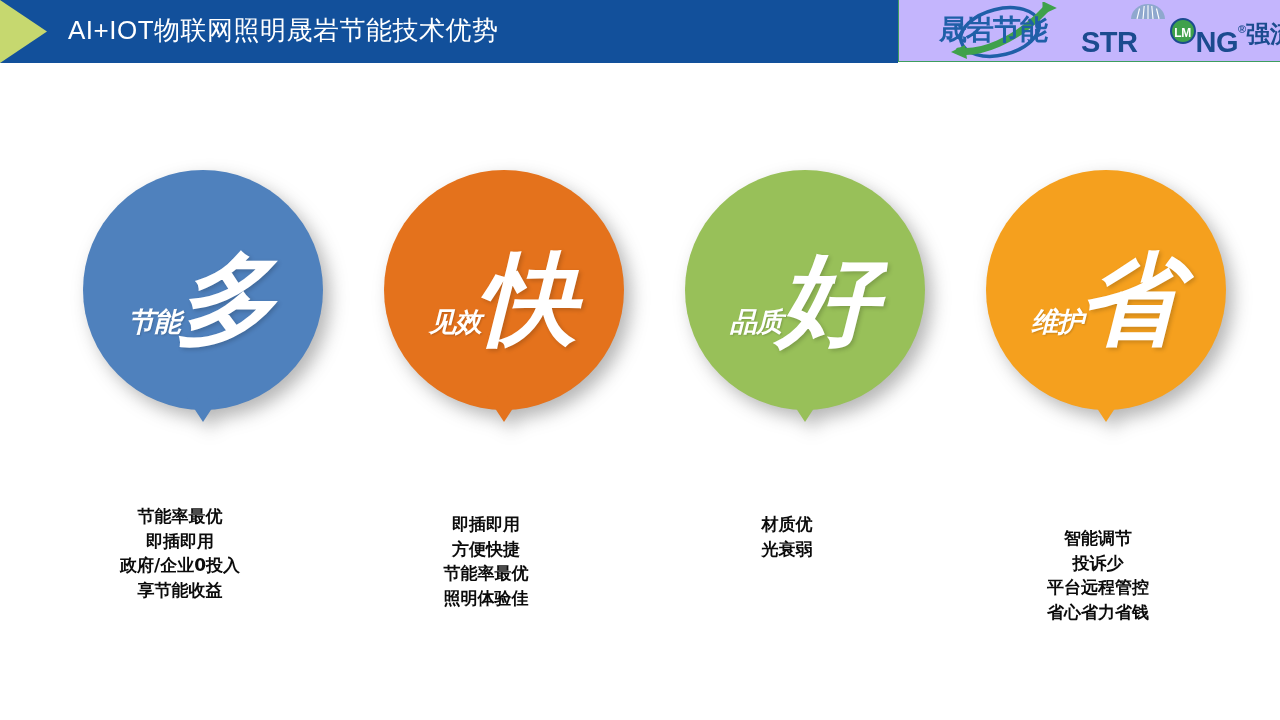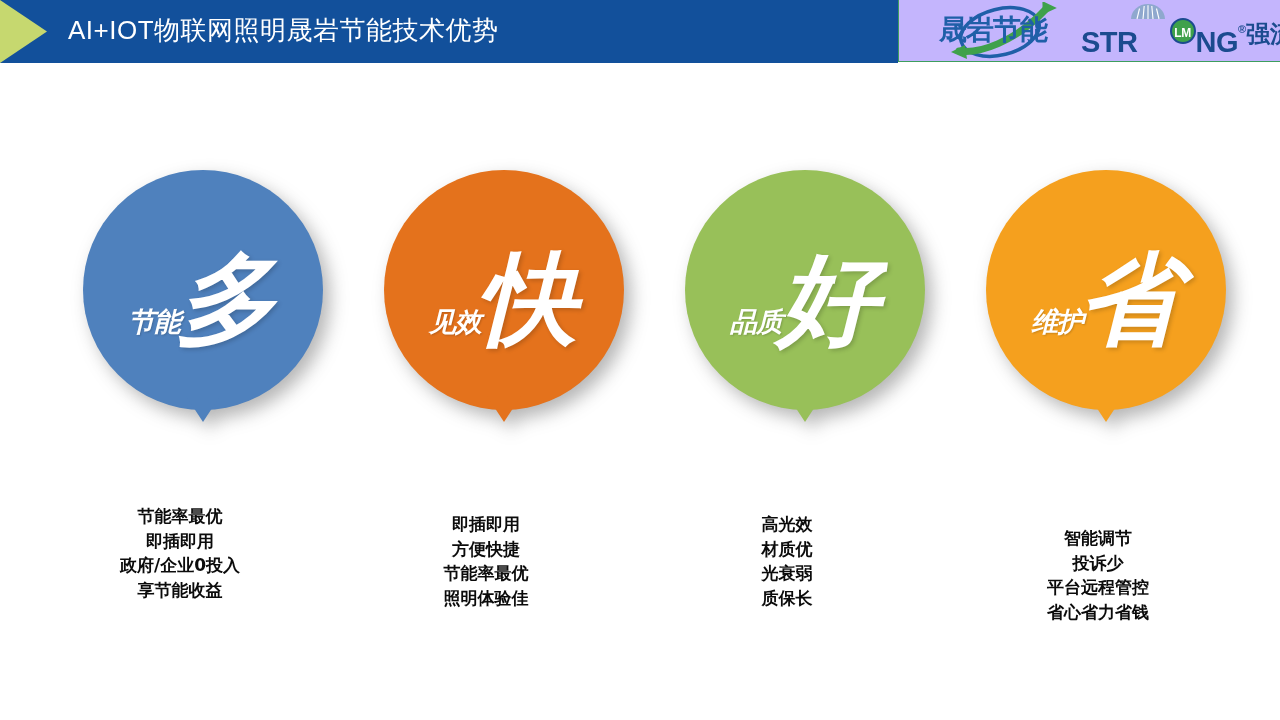--- a/index.html
+++ b/index.html
@@ -349,24 +349,22 @@
     <div>政府/企业0投入</div>
     <div>享节能收益</div>
   </div>
   <div class="list-col" id="list1" style="left: 336px; top: 8px;">
     <div>即插即用</div>
     <div>方便快捷</div>
     <div>节能率最优</div>
     <div>照明体验佳</div>
   </div>
   <div class="list-col" id="list2" style="left: 637px; top: 8px;">
-    <div>高光效</div>
     <div>材质优</div>
     <div>光衰弱</div>
-    <div>质保长</div>
   </div>
   <div class="list-col" id="list3" style="left: 948px; top: 22px;">
     <div>智能调节</div>
     <div>投诉少</div>
     <div>平台远程管控</div>
     <div>省心省力省钱</div>
   </div>
 </div>
 
 </body></html>

